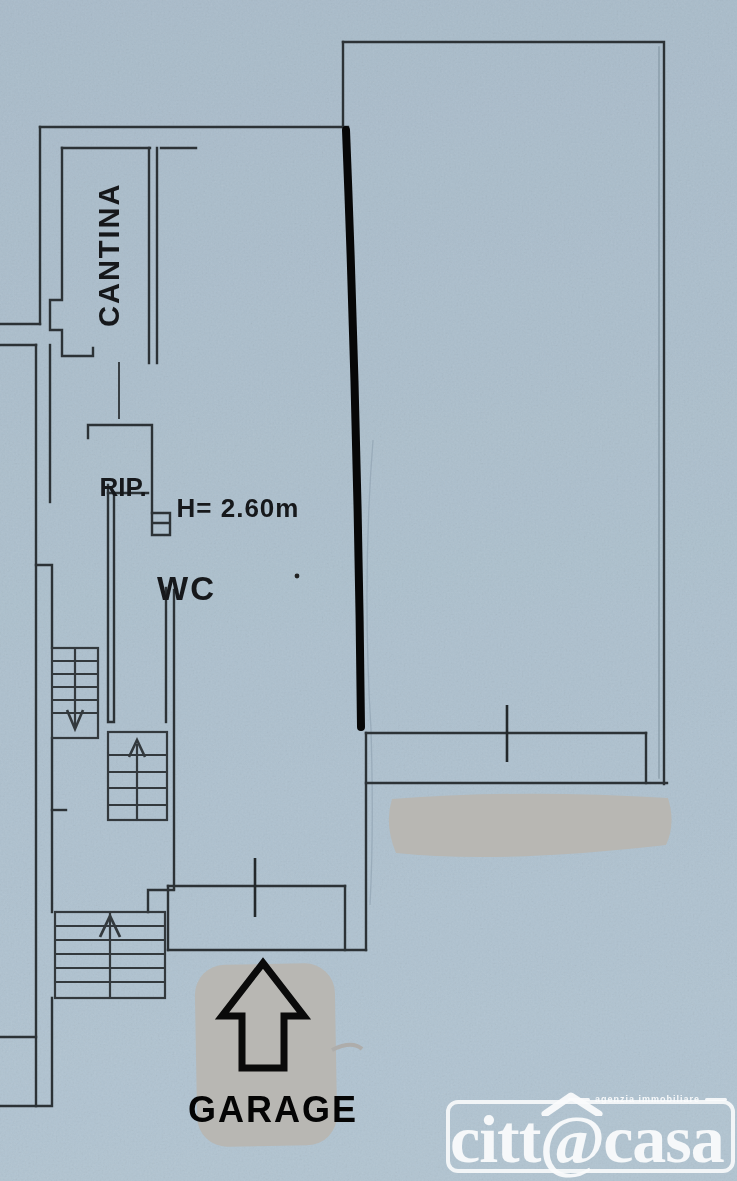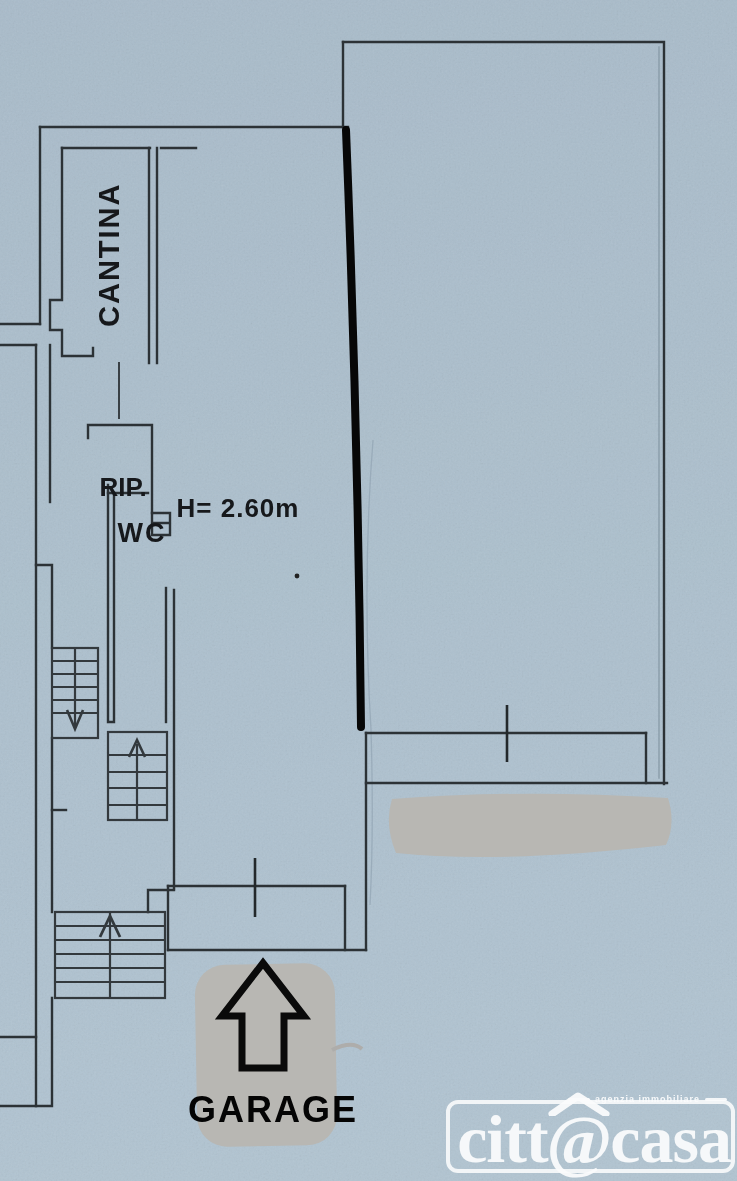--- a/index.html
+++ b/index.html
@@ -20,32 +20,32 @@
     text-align:center;white-space:nowrap;line-height:1;
   }
   .label-cantina{
     left:39px;top:243px;width:140px;height:28px;
     font-size:29px;letter-spacing:2px;
     transform:rotate(-90deg);transform-origin:center center;
   }
   .label-altra{left:303px;top:399px;width:184px;font-size:25px;letter-spacing:1px;}
   .label-rip{left:91px;top:474px;width:64px;font-size:26px;}
   .label-h260{left:170px;top:447px;width:136px;font-size:26px;letter-spacing:1px;margin-top:48px;}
-  .label-wc{left:114px;top:520px;width:56px;font-size:27px;letter-spacing:2px;}
+  .label-wc{left:114px;top:572px;width:56px;font-size:33px;letter-spacing:2px;padding-left:43px;}
   .label-garage{
     left:181px;top:1092px;width:184px;font-size:36px;
     letter-spacing:2px;color:#040404;
   }
 
   
   .watermark{
     position:absolute;left:446px;top:1100px;width:289px;height:73px;
     border:4px solid rgba(255,255,255,0.88);border-radius:12px;
     box-sizing:border-box;opacity:0.95;
-    display:flex;align-items:center;justify-content:flex-end;
+    display:flex;align-items:center;justify-content:flex-start;
   }
   .wm-tagline-row{
     position:absolute;top:-9px;right:4px;
     display:flex;align-items:center;gap:5px;
   }
   .wm-dash{width:22px;height:3px;background:rgba(255,255,255,0.9);border-radius:2px;}
   .wm-tagline{
     color:rgba(255,255,255,0.95);font-size:9px;font-weight:bold;
     letter-spacing:1px;white-space:nowrap;line-height:1;
   }

